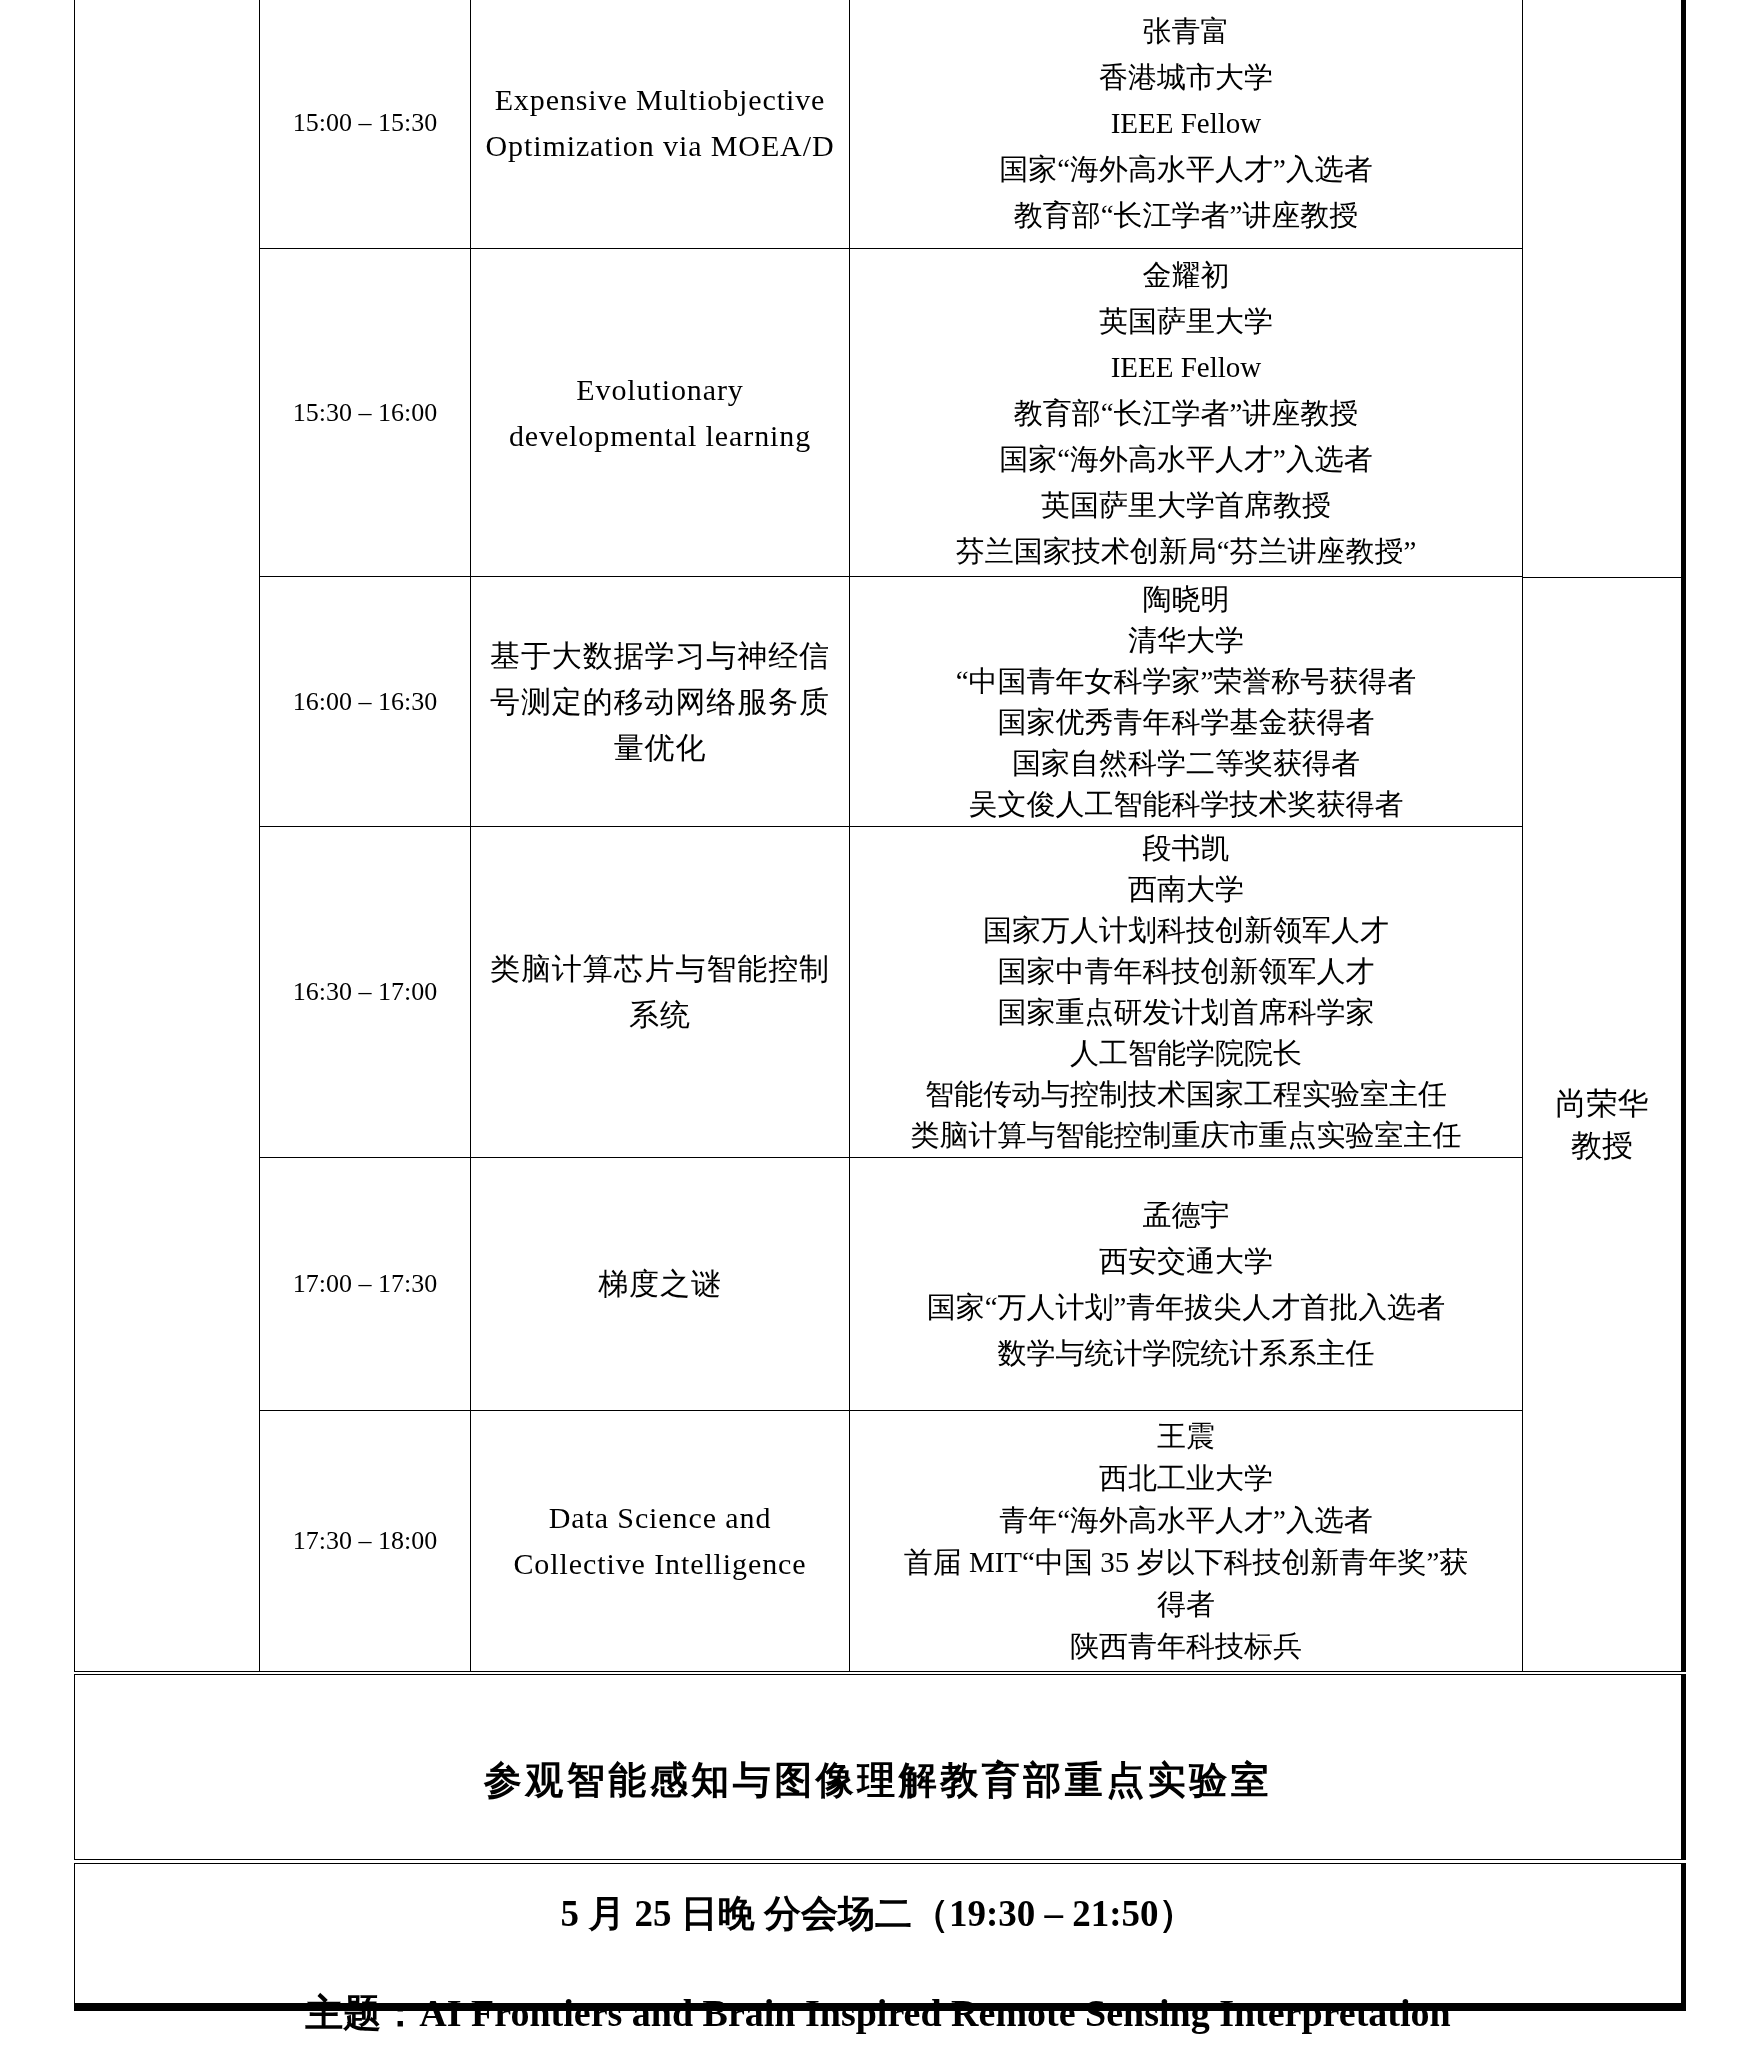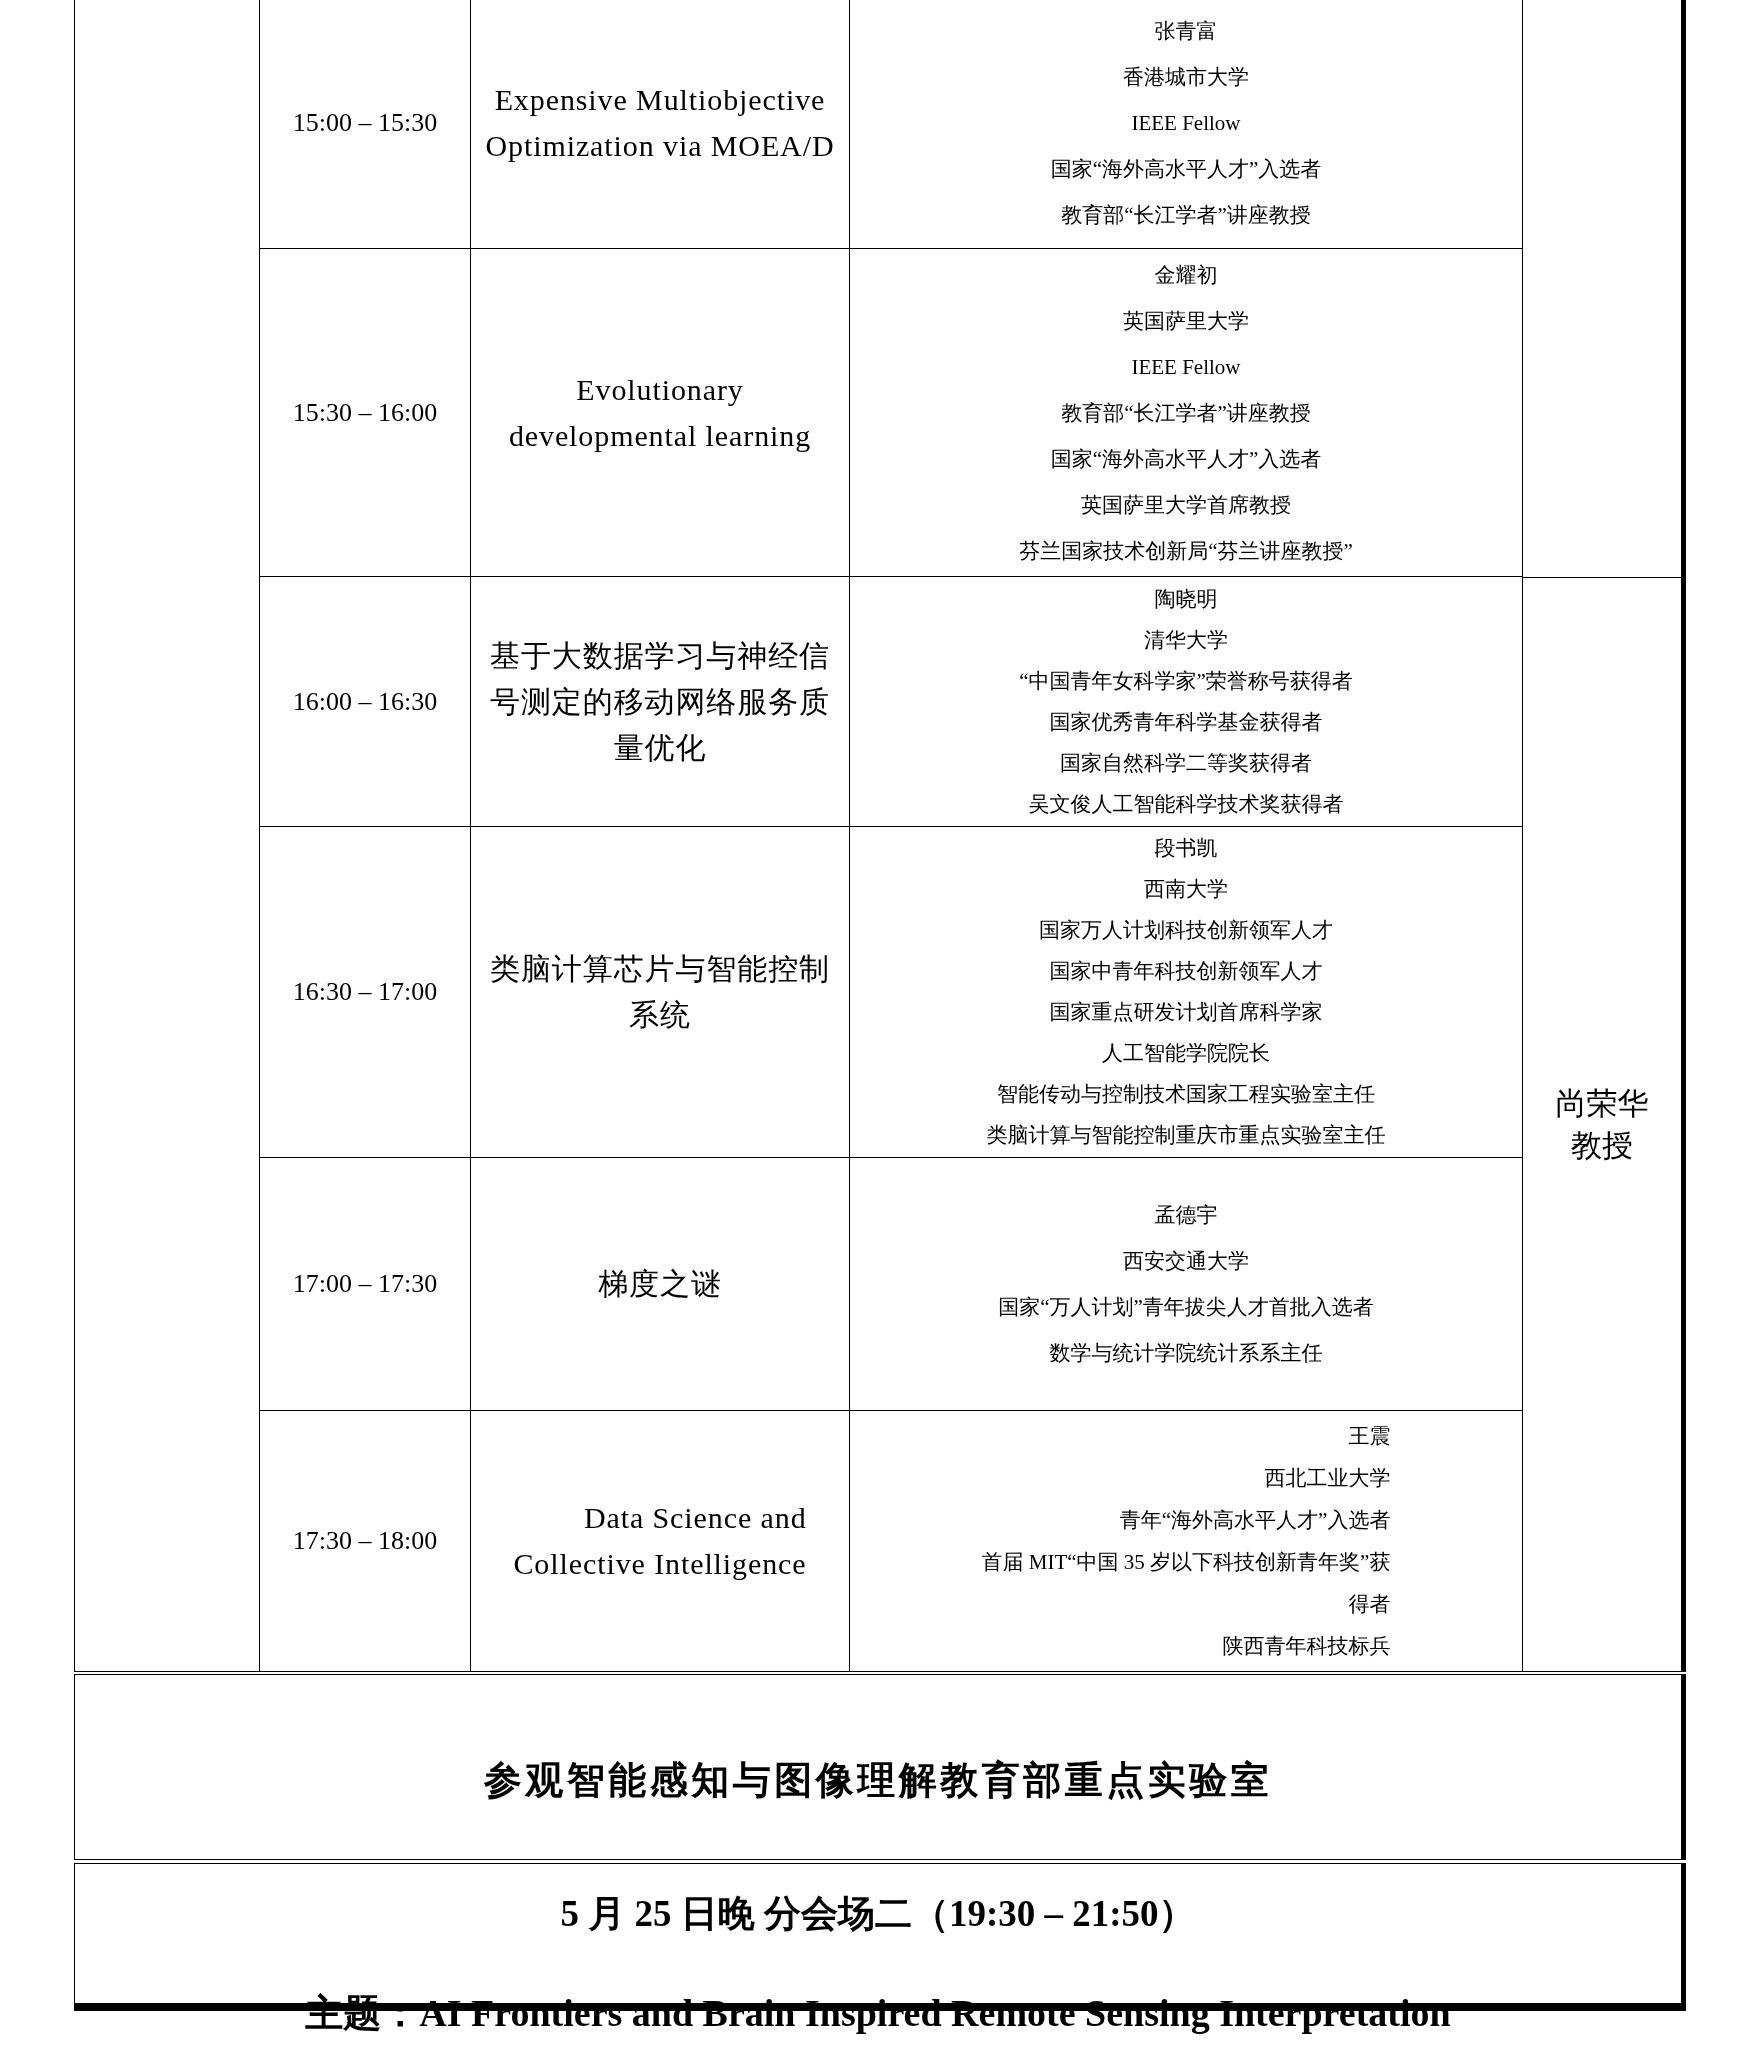--- a/index.html
+++ b/index.html
@@ -20,25 +20,25 @@
   .col-time    { width:211px; }
   .col-title   { width:379px; }
   .col-speaker { width:673px; }
   .col-chair   { flex:1; border-right:none; }
   .cell {
     display:flex; align-items:center; justify-content:center;
     text-align:center; border-bottom:1.8px solid #000; overflow:hidden;
   }
   .cell:last-child { border-bottom:none; }
   .h1 { height:251px; } .h2 { height:328px; } .h3 { height:250px; }
-  .h4 { height:331px; } .h5 { height:253px; } .h6 { flex:1;text-align:right; }
+  .h4 { height:331px; } .h5 { height:253px; } .h6 { flex:1; }
   .hc1 { height:580px; }  .hc2 { flex:1; }
   .time-text    { font-size:26px; white-space:nowrap; }
   .title-text   { font-size:30px; line-height:46px; white-space:pre-line; letter-spacing:0.9px; }
-  .speaker-text { font-size:21px; line-height:46px; white-space:pre-line; }
+  .speaker-text { font-size:29px; line-height:46px; white-space:pre-line; }
   .lh48 .speaker-text { line-height:42px; }
   .lh47 .speaker-text { line-height:41px; }
   .lh46 .speaker-text { line-height:41px; }
   .chair-text   { font-size:31px; line-height:42px; white-space:pre-line; }
   .session-box {
     position:absolute; left:74px; width:1612px; background:#fff;
     border:1.8px solid #000; border-right:5.3px solid #000;
     display:flex; flex-direction:column; align-items:center;
   }
   .session-box.first  { top:1674px; height:186px; padding-top:23px; }

